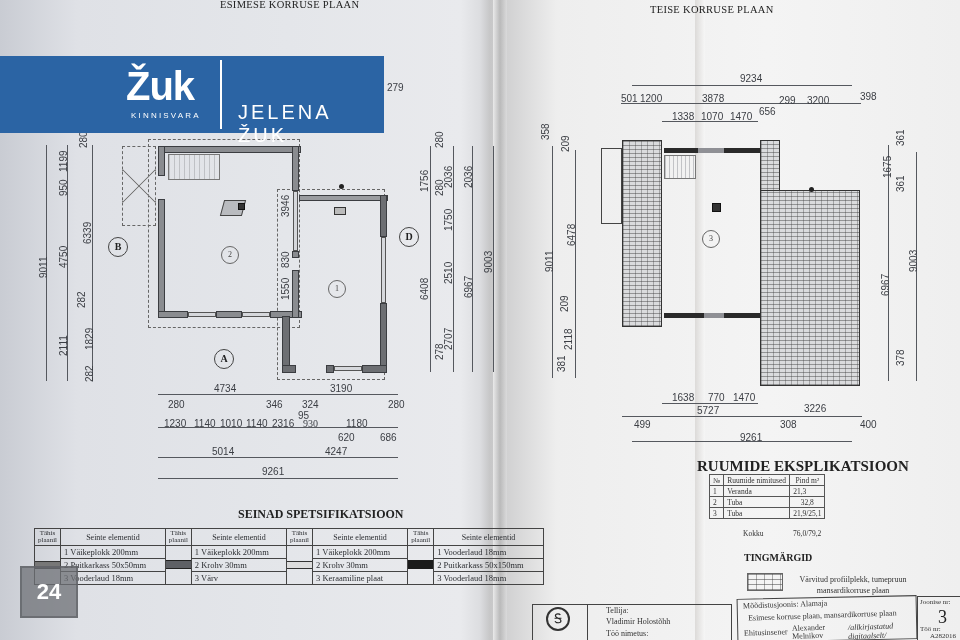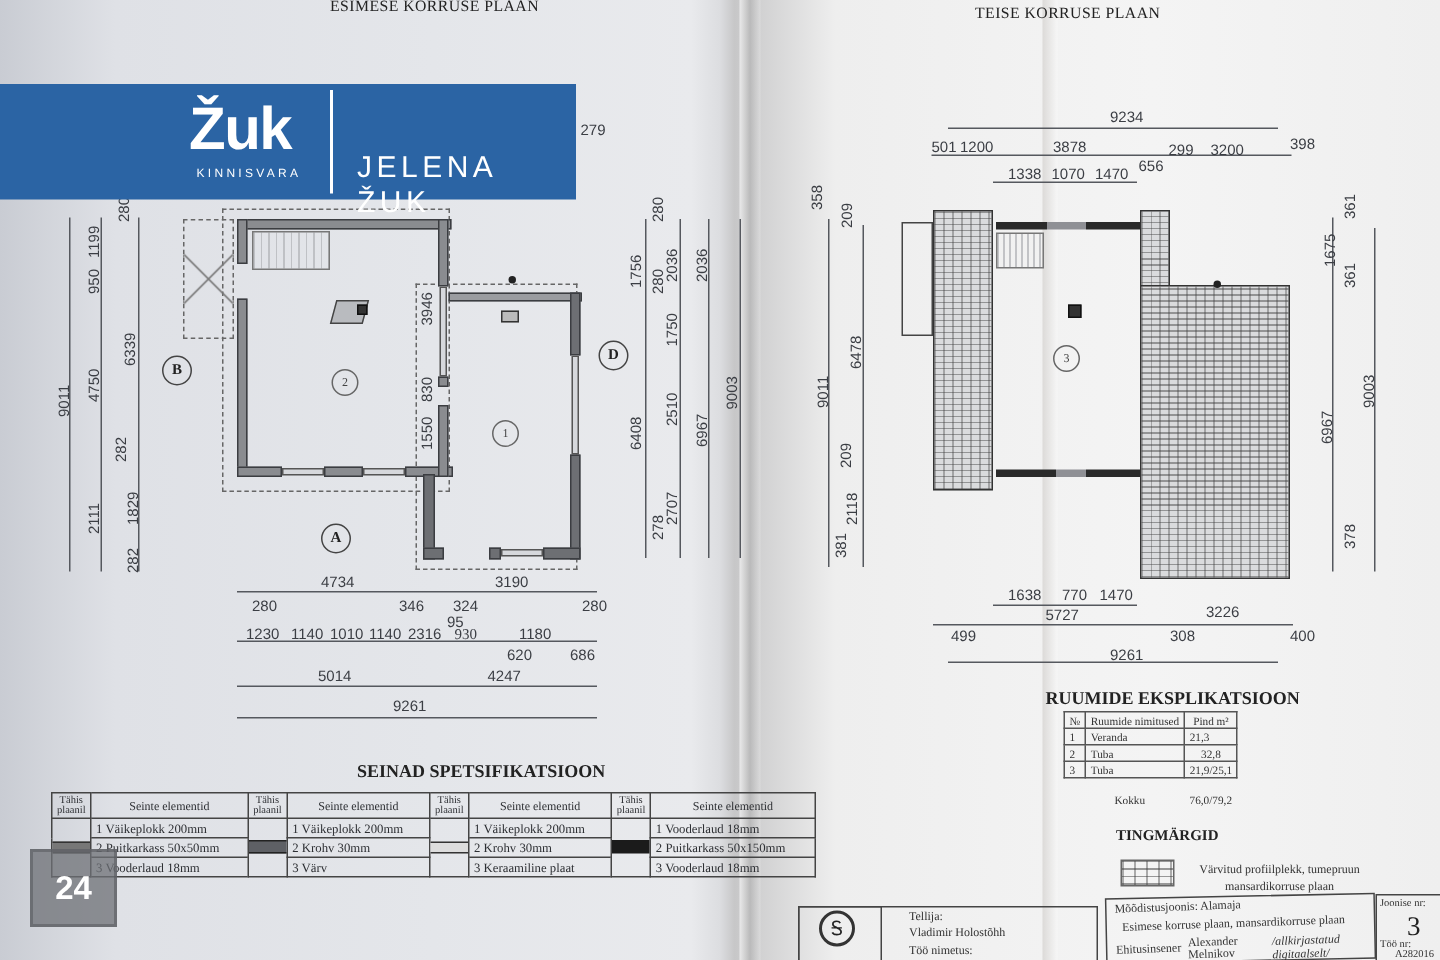--- a/index.html
+++ b/index.html
@@ -60,21 +60,21 @@
   
   .spec-title { position:absolute; left: 238px; top: 507px; font-weight: bold; font-size: 12px; color:#222; }
   .spec-table { position: absolute; left: 34px; top: 528px; width: 510px; border-collapse: collapse; font-size: 8.5px; color: #2d2f33; }
   .spec-table td, .spec-table th { border: 1px solid #444; padding: 1px 3px; font-weight: normal; }
   .spec-table th { font-size: 8px; height: 16px; }
   .spec-table th.code { width: 24px; line-height: 7px; font-size: 7px; }
   .spec-table td.sym { width: 24px; padding: 0; position: relative; }
   .spec-table td.item { height: 13px; }
 
   
-  .ruum-title { position:absolute; left: 697px; top: 458px; font-weight: bold; font-size: 12px; color:#222; }
+  .ruum-title { position:absolute; left: 697px; top: 458px; font-weight: bold; font-size: 15px; color:#222; }
   .ruum-table { position:absolute; left: 709px; top: 474px; border-collapse: collapse; font-size: 7.5px; color:#333; }
   .ruum-table td, .ruum-table th { border: 1px solid #555; padding: 0 3px; height: 11px; font-weight: normal; }
   .total { position:absolute; left: 743px; top: 529px; font-size: 7.5px; color:#333; }
   .total-val { position:absolute; left: 793px; top: 529px; font-size: 7.5px; color:#333; }
   .ting-title { position:absolute; left: 744px; top: 552px; font-weight: bold; font-size: 10px; color:#222; }
   .legend-swatch { position:absolute; left: 747px; top: 573px; width: 36px; height: 18px; border: 1px solid #666;
     background-image: repeating-linear-gradient(0deg, rgba(60,60,60,0.5) 0 1px, transparent 1px 5px),
       repeating-linear-gradient(90deg, rgba(60,60,60,0.4) 0 1px, transparent 1px 8px); }
   .legend-text { position:absolute; left: 793px; top: 574px; font-size: 8px; color:#333; line-height: 11px; text-align:center; width: 120px; }
 

